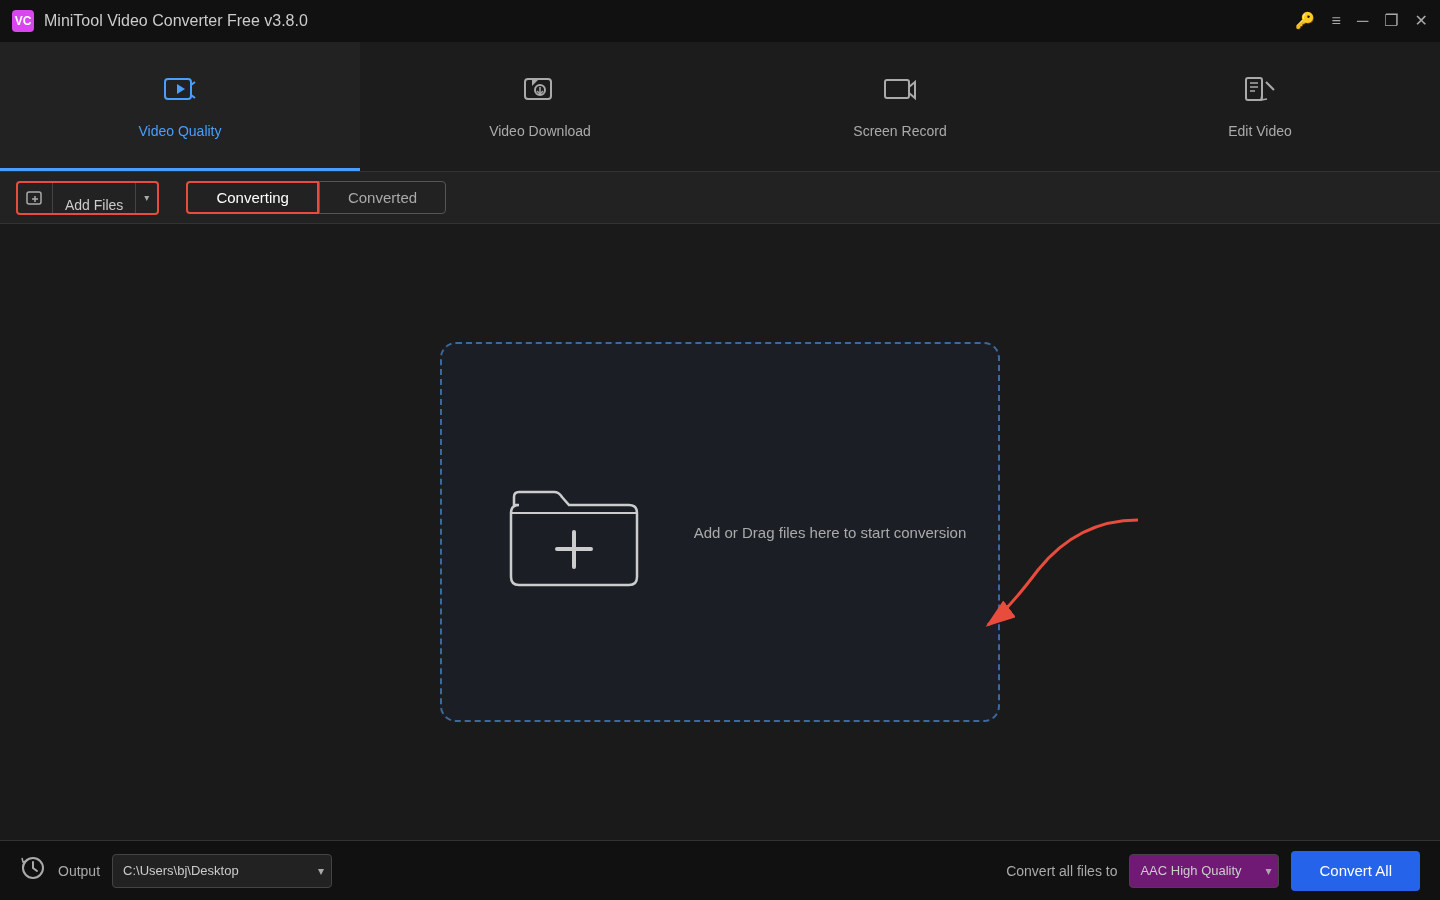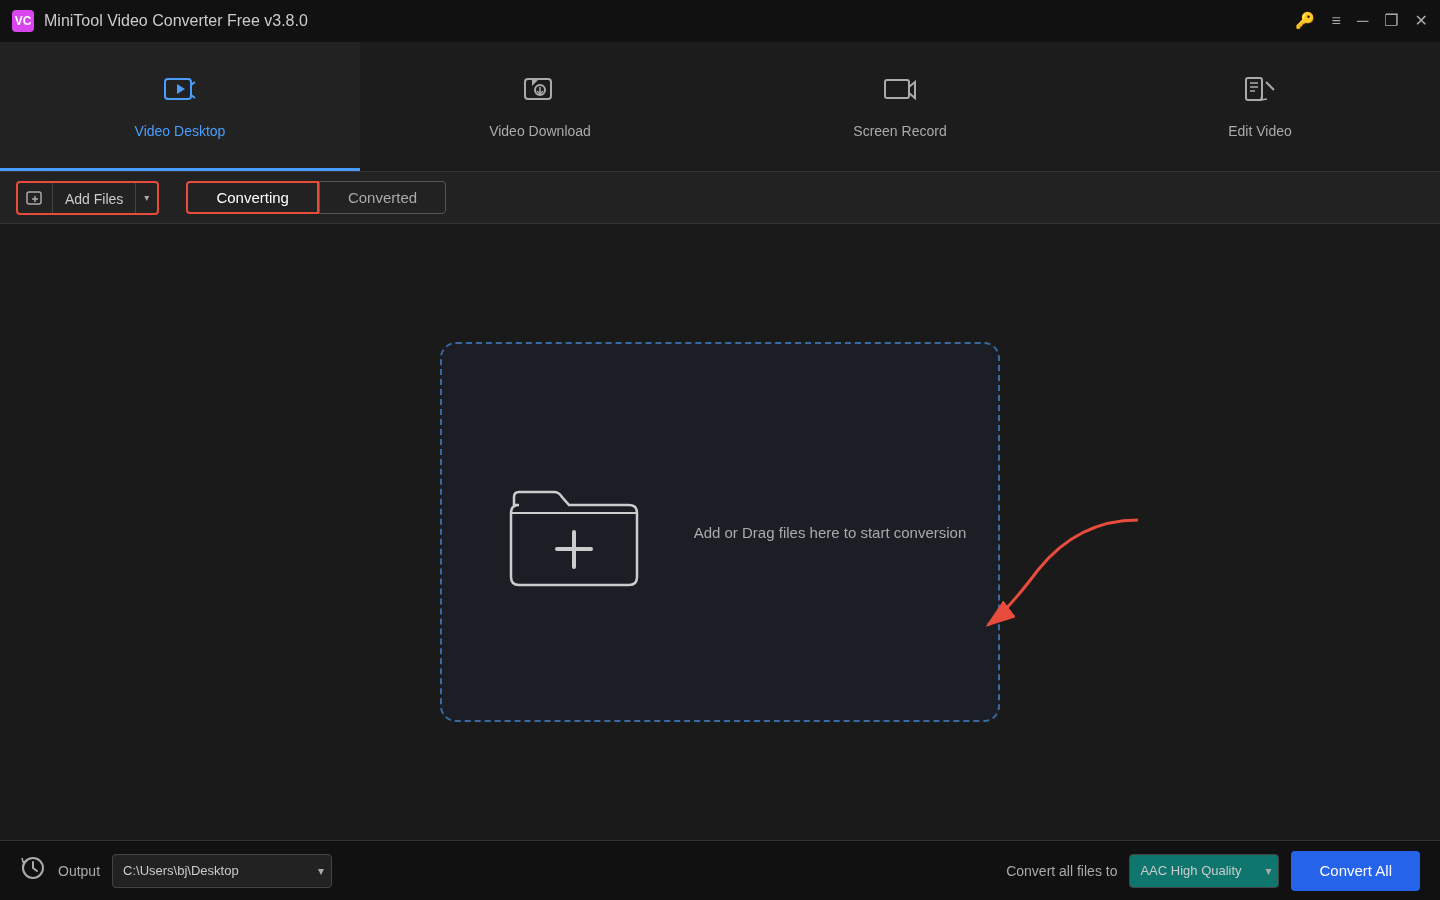--- a/index.html
+++ b/index.html
@@ -116,21 +116,21 @@
       cursor: pointer;
       display: flex;
       align-items: center;
       font-size: 16px;
     }
     #add-files-btn {
       background: none;
       border: none;
       border-left: 1px solid #444;
       color: #ccc;
-      padding: 8px 12px;
+      padding: 14px 12px;
       height: 100%;
       cursor: pointer;
       font-size: 14px;
       font-weight: 500;
     }
     #add-files-dropdown {
       background: none;
       border: none;
       border-left: 1px solid #444;
       color: #aaa;
@@ -261,21 +261,21 @@
       margin-left: auto;
       color: #aaa;
       font-size: 14px;
       white-space: nowrap;
     }
     #format-select-wrapper {
       position: relative;
       display: inline-flex;
     }
     #format-select {
-      background: #0f766e;
+      background: #701a75;
       border: 1px solid #444;
       border-radius: 4px;
       color: #ccc;
       font-size: 13px;
       padding: 6px 28px 6px 10px;
       height: 34px;
       min-width: 150px;
       appearance: none;
       -webkit-appearance: none;
       cursor: pointer;
@@ -324,21 +324,21 @@
 <div id="nav-tabs">
   <div class="nav-tab active">
     <span class="nav-tab-icon">
       <svg width="36" height="36" viewBox="0 0 36 36" fill="none">
         <rect x="3" y="7" width="26" height="20" rx="3" stroke="#4a9eff" stroke-width="2" fill="none"></rect>
         <polygon points="23,17 15,12 15,22" fill="#4a9eff"></polygon>
         <line x1="29" y1="13" x2="33" y2="10" stroke="#4a9eff" stroke-width="2"></line>
         <line x1="29" y1="23" x2="33" y2="26" stroke="#4a9eff" stroke-width="2"></line>
       </svg>
     </span>
-    <span class="nav-tab-label">Video Desktop</span>
+    <span class="nav-tab-label">Video Quality</span>
   </div>
   <div class="nav-tab">
     <span class="nav-tab-icon">
       <svg width="36" height="36" viewBox="0 0 36 36" fill="none">
         <rect x="3" y="7" width="26" height="20" rx="3" stroke="#aaa" stroke-width="2" fill="none"></rect>
         <polygon points="16,8 10,8 10,14" fill="#aaa"></polygon>
         <circle cx="18" cy="18" r="5" stroke="#aaa" stroke-width="2" fill="none"></circle>
         <line x1="18" y1="15" x2="18" y2="21" stroke="#aaa" stroke-width="1.5"></line>
         <polyline points="15,19 18,22 21,19" stroke="#aaa" stroke-width="1.5" fill="none"></polyline>
       </svg>

